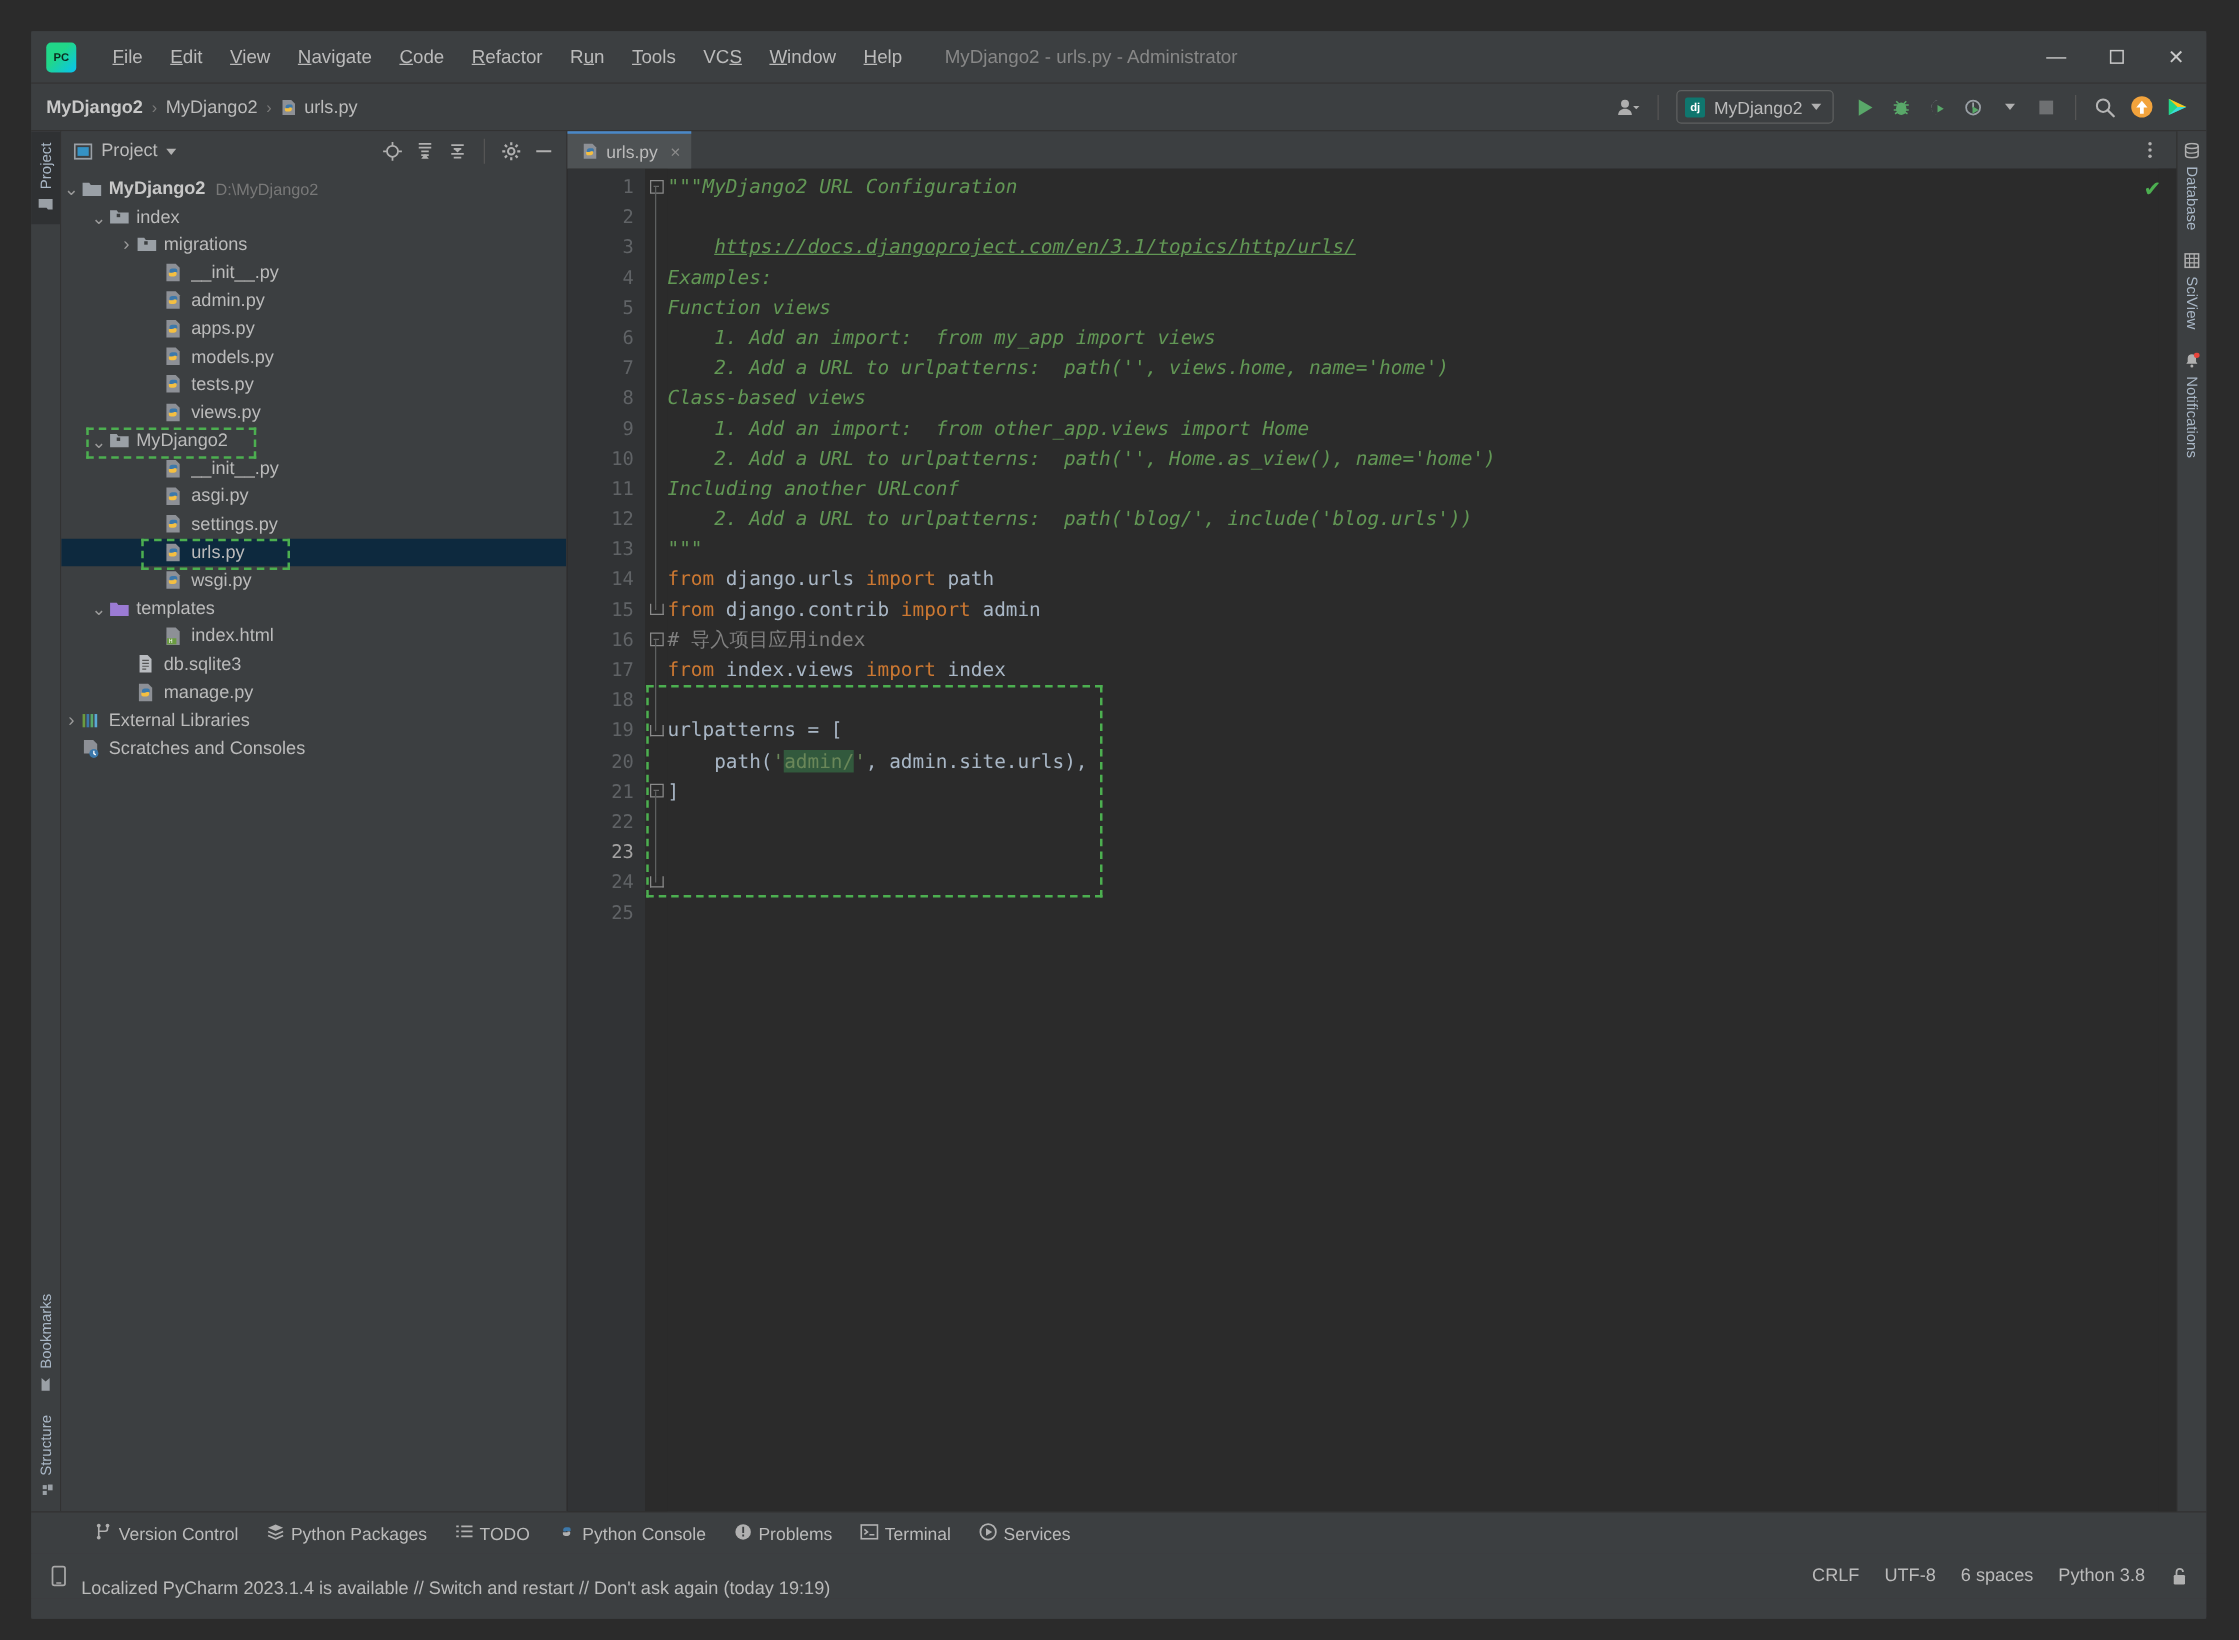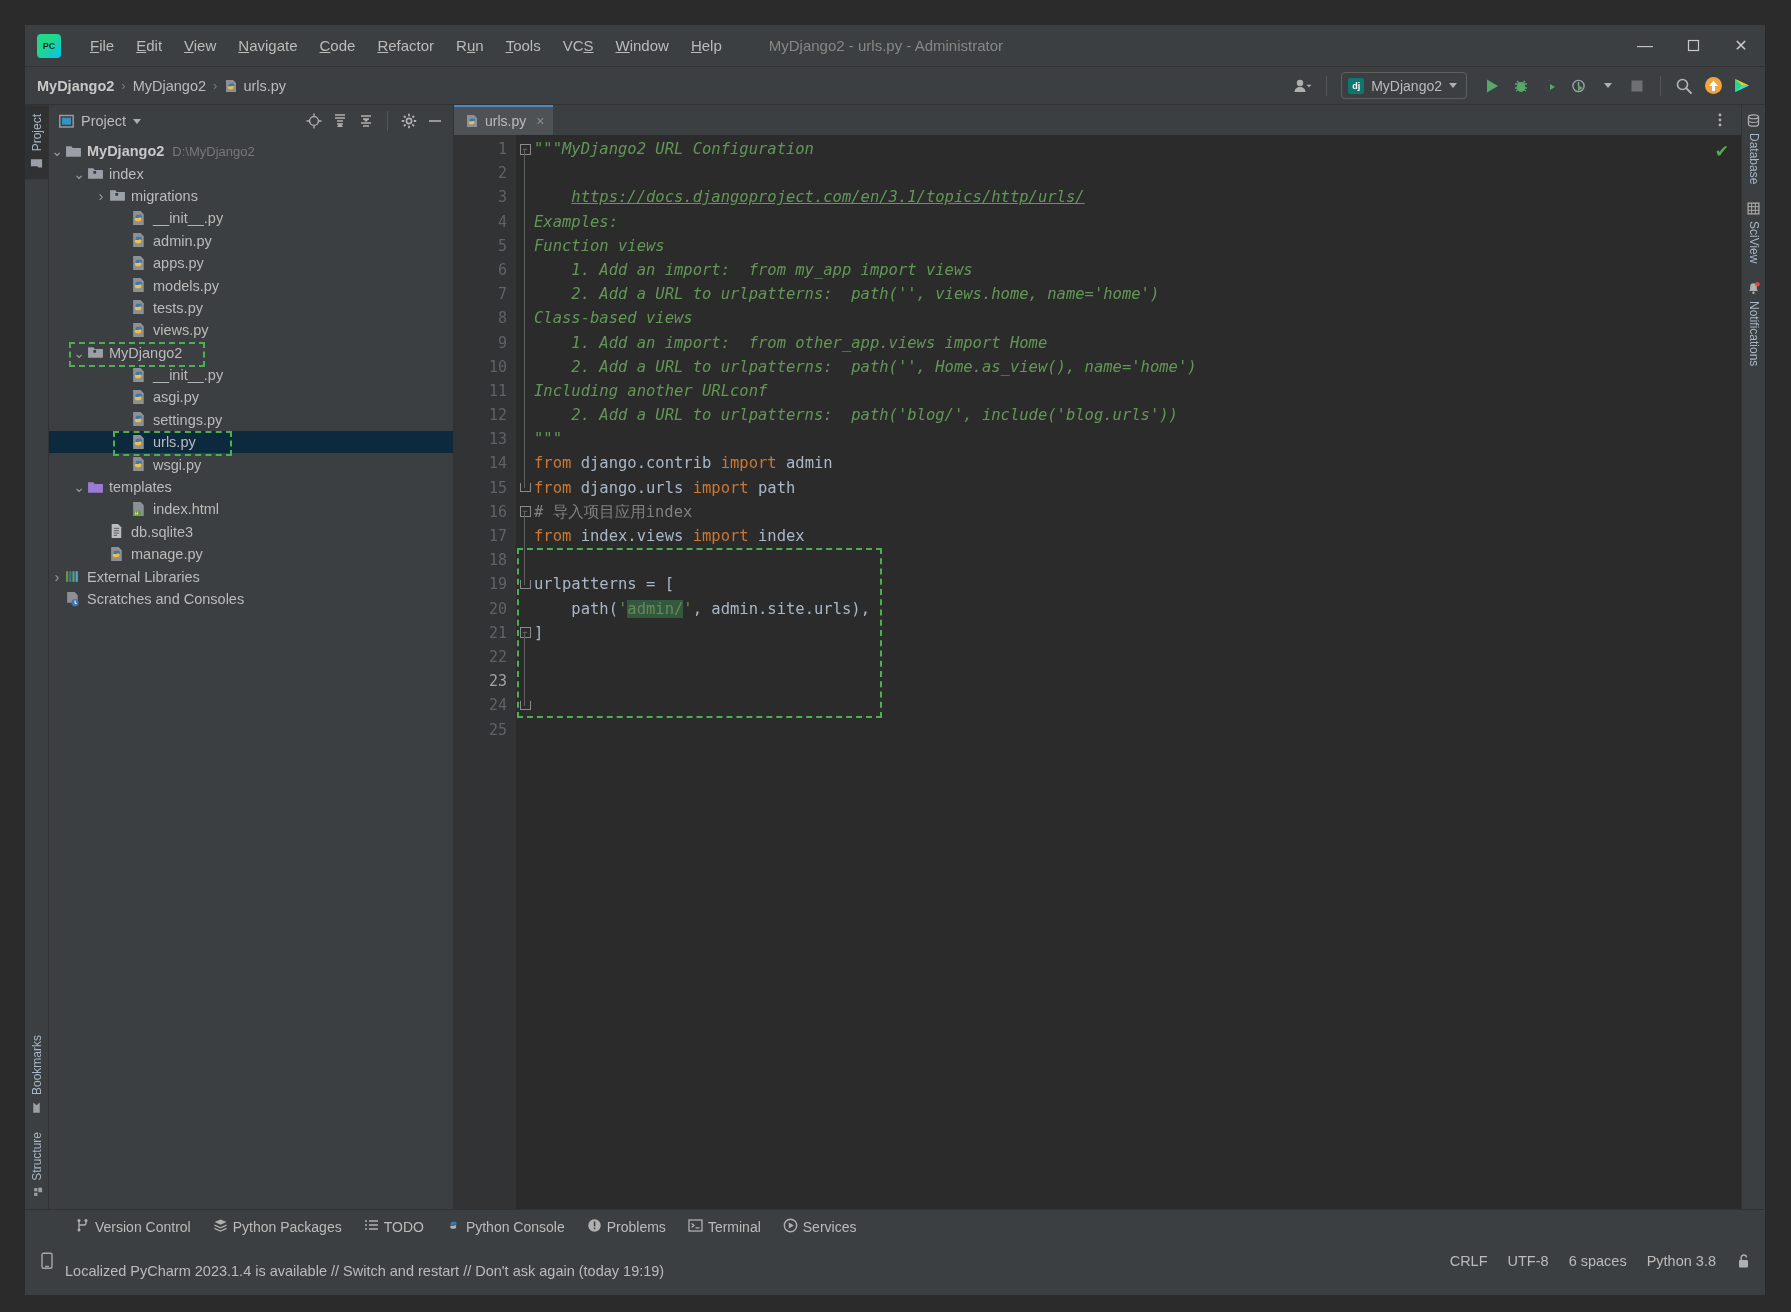--- a/index.html
+++ b/index.html
@@ -29,21 +29,21 @@
     background: linear-gradient(135deg,#21d789 0%, #21d789 40%, #07c3f2 100%);
     display:flex;align-items:center;justify-content:center;
   }
   .pc-logo span { color:#0b2b1f; font-size:9px; font-weight:bold; font-family:Liberation Sans, sans-serif;}
   .menu-item {
     color: #bbbbbb; font-size: 15px; padding: 4px 11px; cursor: default;
     white-space: nowrap;
   }
   .menu-item u { text-decoration: underline; }
   .win-title {
-    color: #878787; font-size: 15px; margin-left: 36px; white-space: nowrap;
+    color: #878787; font-size: 15px; margin-left: 23px; white-space: nowrap;
   }
   .win-controls { margin-left: auto; display: flex; align-items: center; }
   .wc { width: 48px; height: 40px; display:flex;align-items:center;justify-content:center;
         color:#c8c8c8; font-size:16px; }
 
   
   .navbar {
     height: 38px; flex: 0 0 38px; display: flex; align-items: center;
     padding-left: 12px; background: #3c3f41; border-bottom: 1px solid #323232;
   }
@@ -655,22 +655,22 @@
             <div class="cline"><span class="doc">Examples:</span></div>
             <div class="cline"><span class="doc">Function views</span></div>
             <div class="cline"><span class="doc">    1. Add an import:  from my_app import views</span></div>
             <div class="cline"><span class="doc">    2. Add a URL to urlpatterns:  path('', views.home, name='home')</span></div>
             <div class="cline"><span class="doc">Class-based views</span></div>
             <div class="cline"><span class="doc">    1. Add an import:  from other_app.views import Home</span></div>
             <div class="cline"><span class="doc">    2. Add a URL to urlpatterns:  path('', Home.as_view(), name='home')</span></div>
             <div class="cline"><span class="doc">Including another URLconf</span></div>
             <div class="cline"><span class="doc">    2. Add a URL to urlpatterns:  path('blog/', include('blog.urls'))</span></div>
             <div class="cline"><span class="doc">"""</span></div>
+            <div class="cline"><span class="kw">from</span><span class="id"> django.urls </span><span class="kw">import</span><span class="id"> path</span></div>
             <div class="cline"><span class="kw">from</span><span class="id"> django.contrib </span><span class="kw">import</span><span class="id"> admin</span></div>
-            <div class="cline"><span class="kw">from</span><span class="id"> django.urls </span><span class="kw">import</span><span class="id"> path</span></div>
             <div class="cline"><span class="cm"># 导入项目应用index</span></div>
             <div class="cline"><span class="kw">from</span><span class="id"> index.views </span><span class="kw">import</span><span class="id"> index</span></div>
             <div class="cline">&nbsp;</div>
             <div class="cline"><span class="id">urlpatterns = [</span></div>
             <div class="cline"><span class="id">    path(</span><span class="str">'</span><span class="strhl">admin/</span><span class="str">'</span><span class="id">, admin.site.urls),</span></div>
             <div class="cline"><span class="id">]</span></div>
             <div class="cline">&nbsp;</div>
           </div>
         <div class="scrollgutter"></div>
         <div class="inspect">✔</div>

